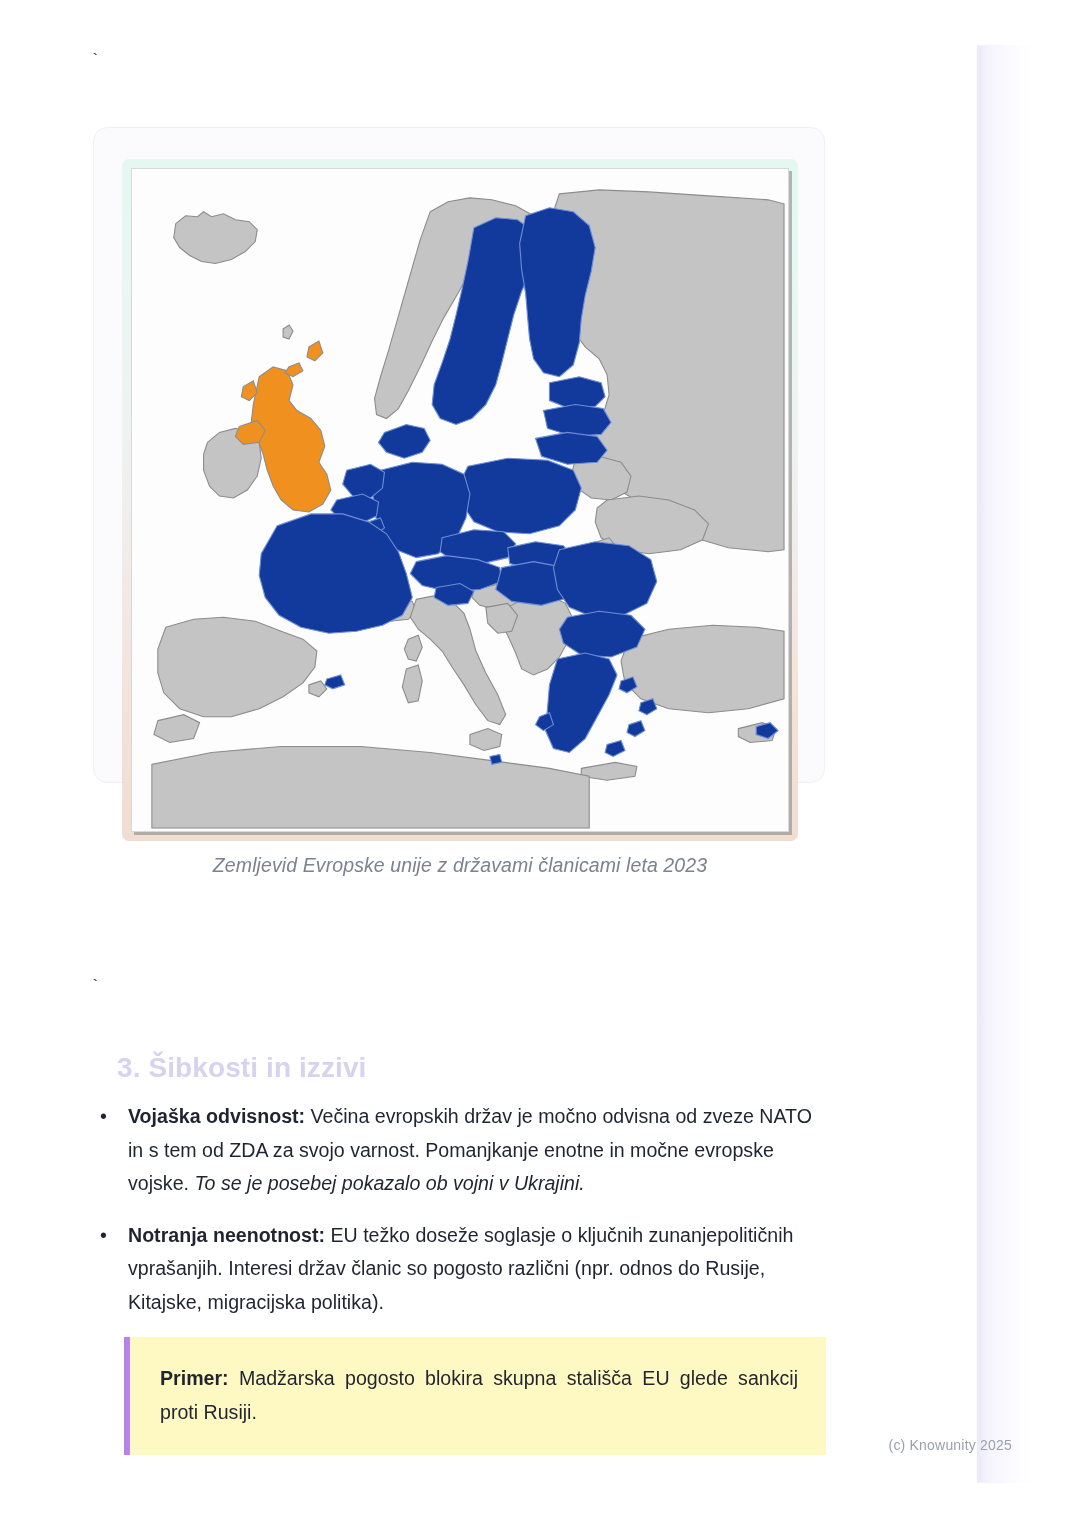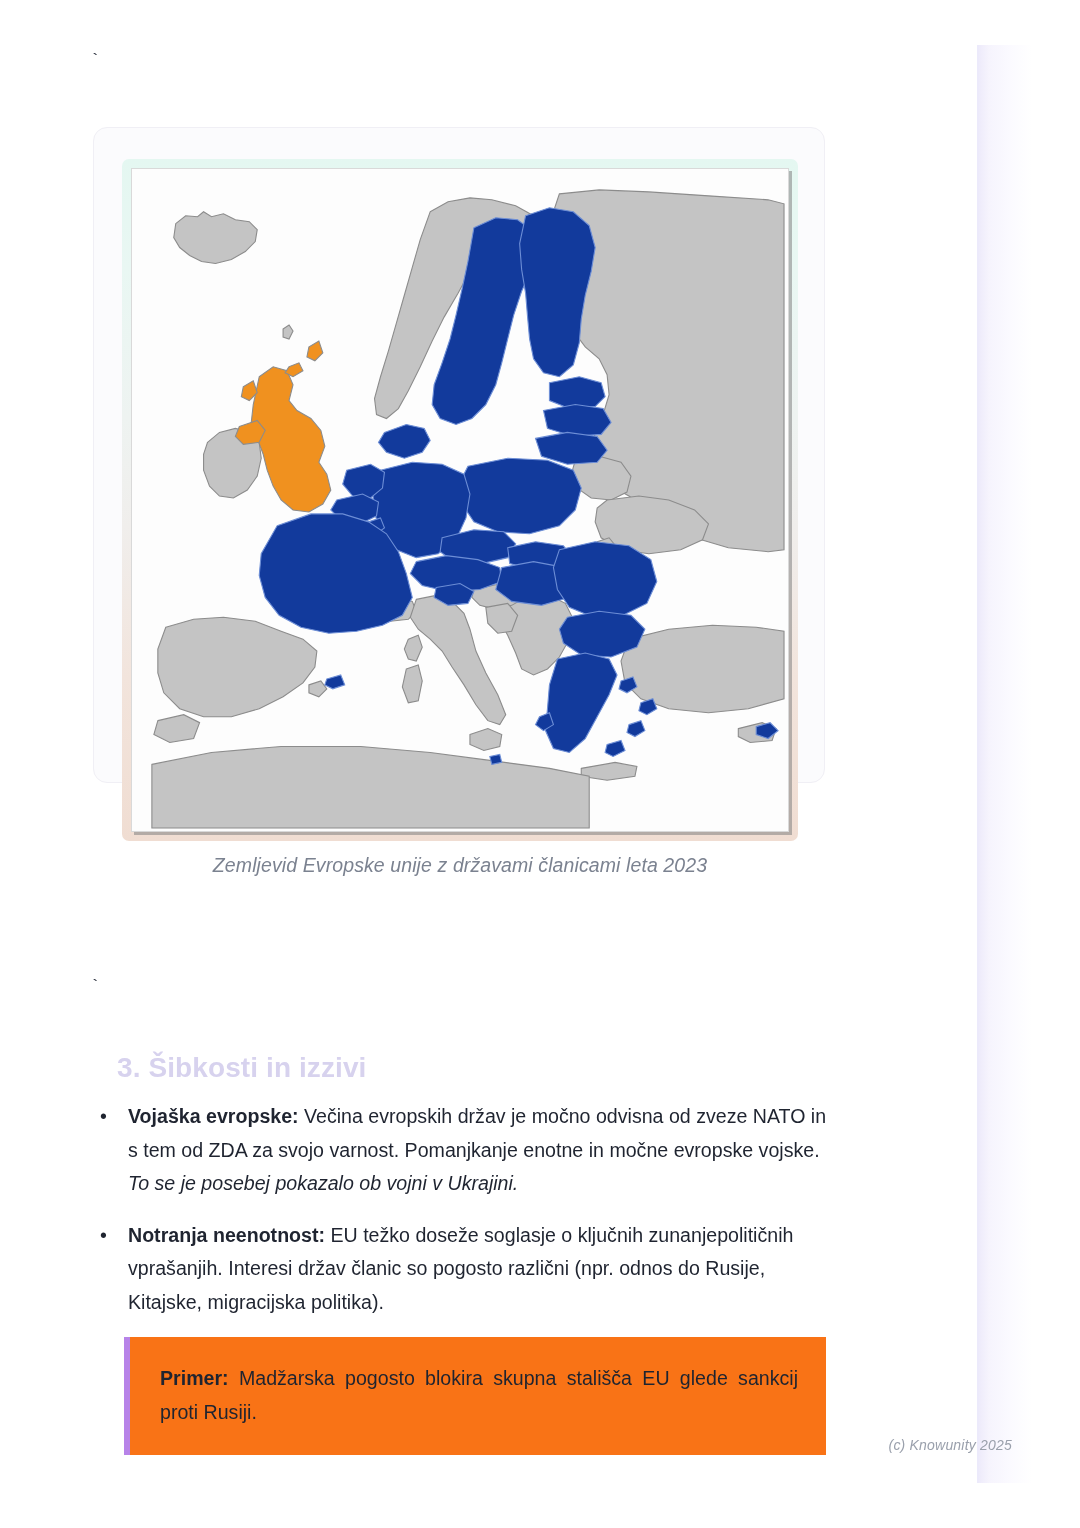--- a/index.html
+++ b/index.html
@@ -140,41 +140,40 @@
   .bullet .lead { font-weight: 700; }
   .bullet .emph { font-style: italic; text-align: center; }
 
   
   .callout {
     position: absolute;
     left: 124px;
     top: 1337px;
     width: 702px;
     box-sizing: border-box;
-    background: #f97316;
+    background: #fef9c3;
     border-left: 6px solid #b783e8;
     padding: 25px 28px 26px 30px;
   }
   .callout p {
     margin: 0;
     font-size: 19.6px;
     line-height: 33.5px;
     color: #1f2430;
     text-align: justify;
   }
   .callout .lead { font-weight: 700; }
 
   .footer-credit {
     position: absolute;
     right: 68px;
     top: 1437px;
     font-size: 14px;
     color: #9aa0ac;
     letter-spacing: 0.2px;
-    font-style: italic;
   }
 </style>
 </head>
 <body>
 
 <div class="page-edge-strip"></div>
 <div class="page-edge-line"></div>
 
 <div class="content">
 
@@ -305,21 +304,21 @@
     <div class="figure-caption">Zemljevid Evropske unije z državami članicami leta 2023</div>
   </div>
 
   <div class="tick-mark tick-mid">`</div>
 
   <div class="section-heading">3. Šibkosti in izzivi</div>
 
   <div class="bullets">
     <div class="bullet">
       <span class="dot">•</span>
-      <span class="lead">Vojaška evropske:</span><span> Večina evropskih držav je močno odvisna od zveze NATO in s tem od ZDA za svojo varnost. Pomanjkanje enotne in močne evropske vojske. </span><span class="emph">To se je posebej pokazalo ob vojni v Ukrajini.</span>
+      <span class="lead">Vojaška odvisnost:</span><span> Večina evropskih držav je močno odvisna od zveze NATO in s tem od ZDA za svojo varnost. Pomanjkanje enotne in močne evropske vojske. </span><span class="emph">To se je posebej pokazalo ob vojni v Ukrajini.</span>
     </div>
     <div class="bullet">
       <span class="dot">•</span>
       <span class="lead">Notranja neenotnost:</span><span> EU težko doseže soglasje o ključnih zunanjepolitičnih vprašanjih. Interesi držav članic so pogosto različni (npr. odnos do Rusije, Kitajske, migracijska politika).</span><span class="emph"></span>
     </div>
   </div>
 
   <div class="callout">
     <p><span class="lead">Primer:</span><span> Madžarska pogosto blokira skupna stališča EU glede sankcij proti Rusiji.</span></p>
   </div>

